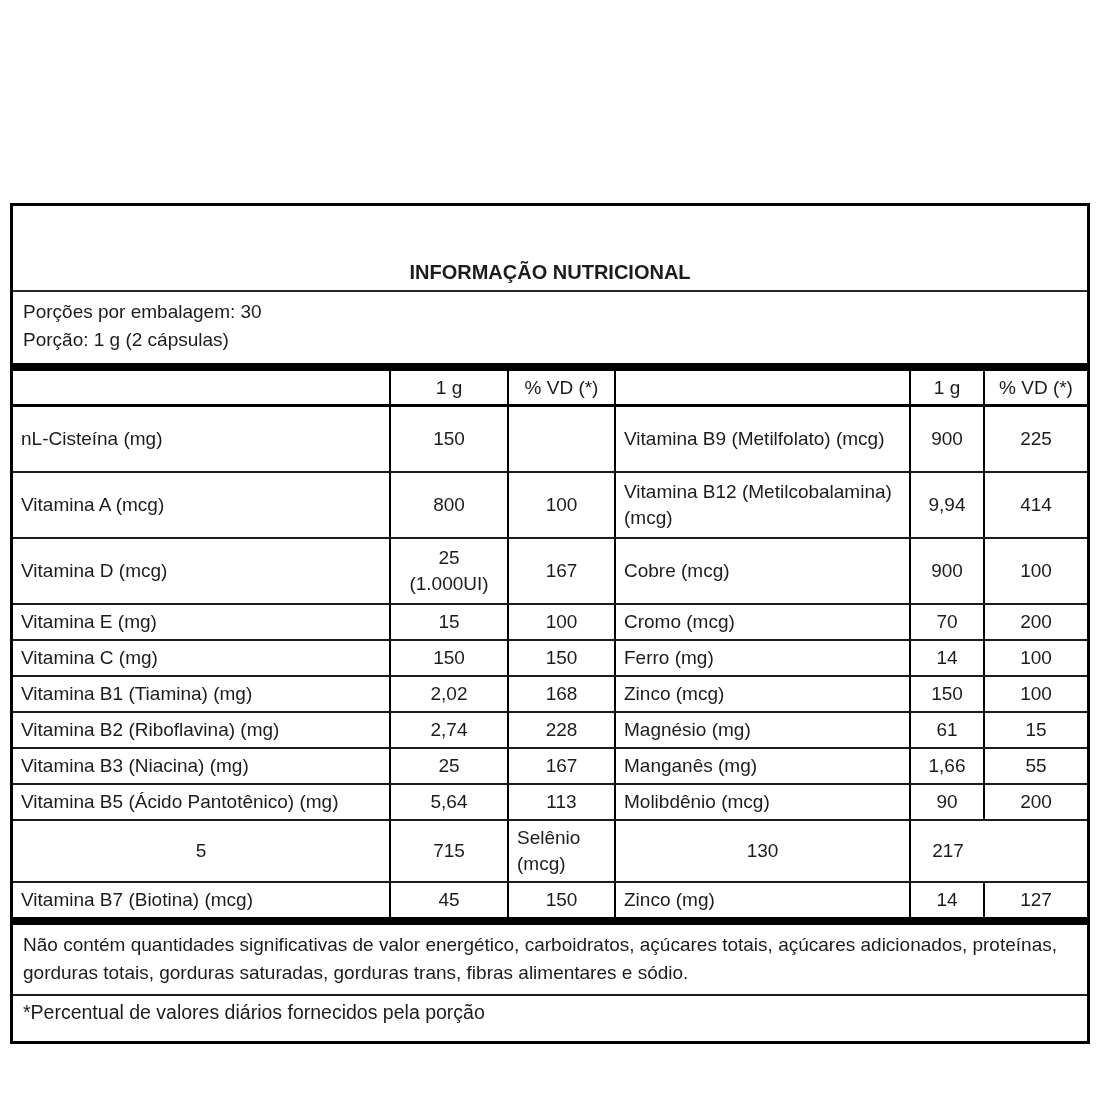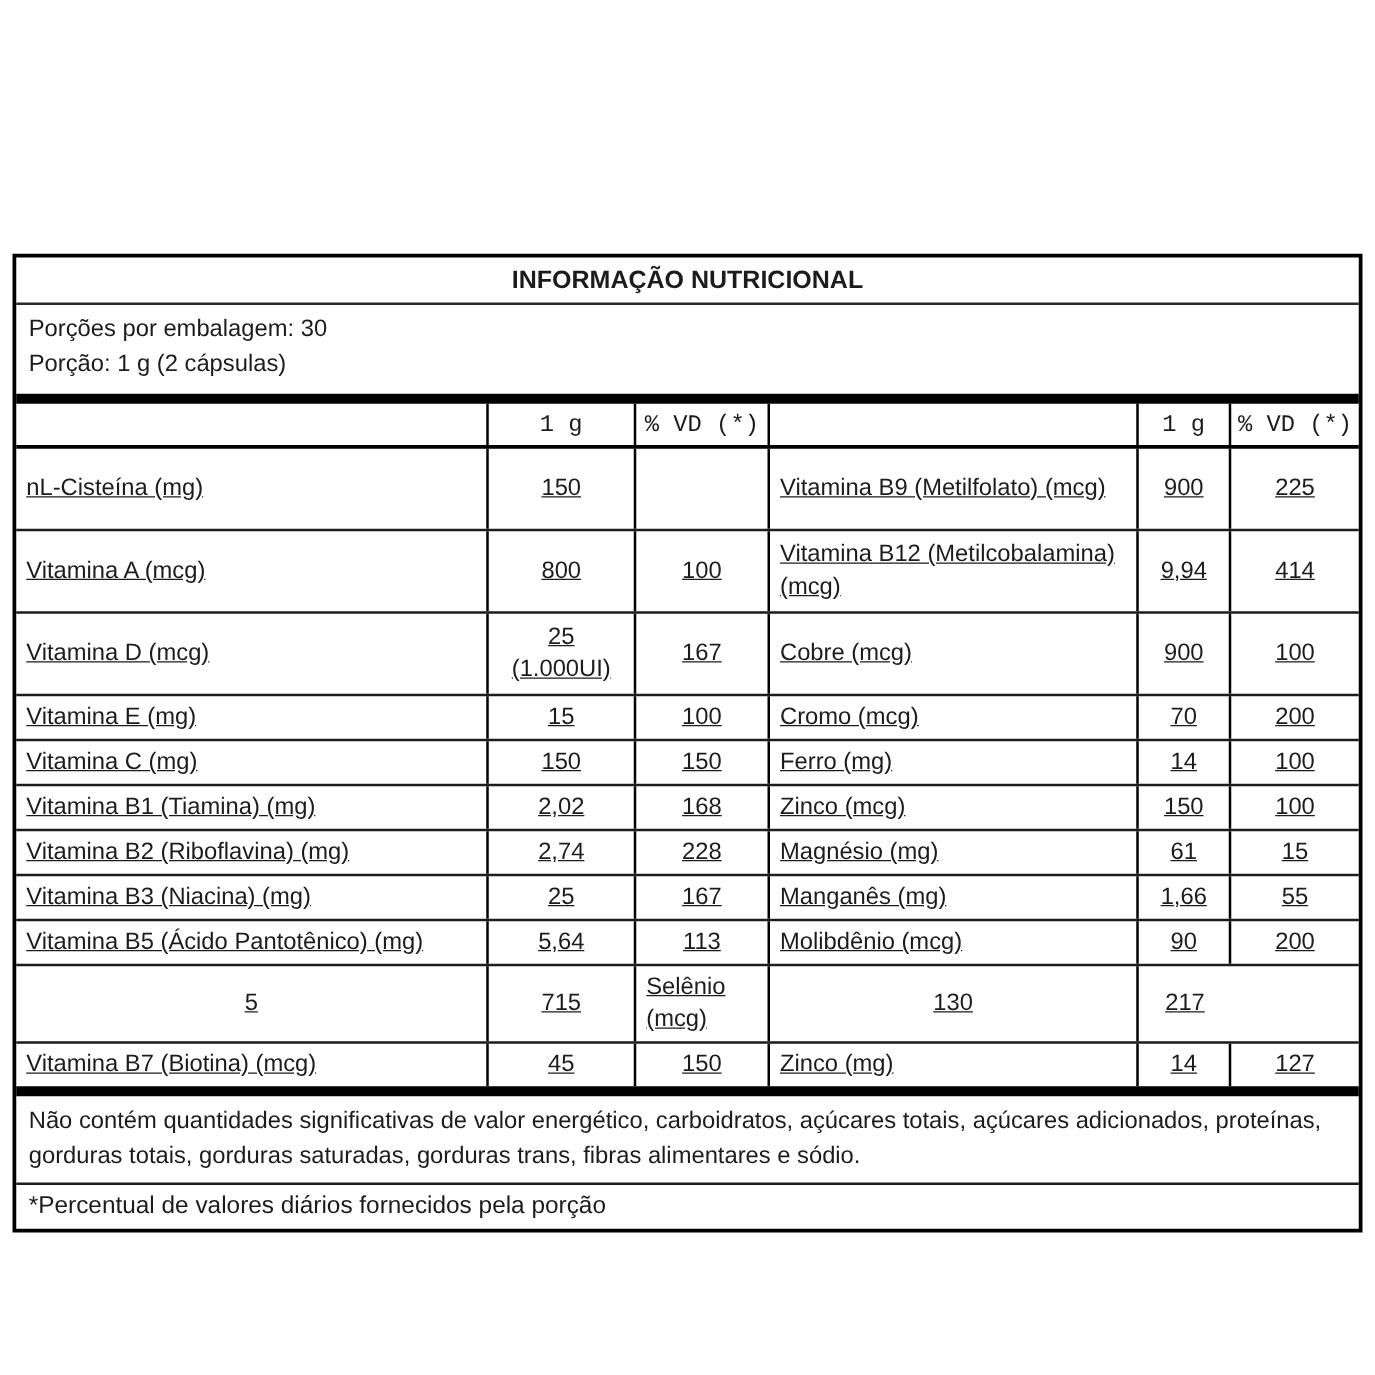--- a/index.html
+++ b/index.html
@@ -20,20 +20,21 @@
     box-sizing: border-box;
     border: 3px solid #000;
     background: #fff;
   }
   .title-row {
     border-bottom: 2px solid #2a2a2a;
     text-align: center;
     font-weight: bold;
     font-size: 20px;
     padding: 7px 0 6px 0;
+    margin-top: 48px;
   }
   .portion-block {
     font-size: 19px;
     padding: 6px 10px 9px 10px;
     line-height: 28px;
   }
   .thick-bar {
     height: 8px;
     background: #000;
   }
@@ -57,35 +58,34 @@
   }
   .cell.val {
     justify-content: center;
     text-align: center;
     white-space: pre-line;
     padding: 2px 2px;
   }
   .header-row {
     border-bottom: 3px solid #000;
     min-height: 33px;
-    font-family: Liberation Mono, monospace;
   }
   .header-row .cell { font-size: 19px; }
-  .row { border-bottom: 2px solid #1c1c1c; min-height: 33px; text-decoration: underline; }
+  .row { border-bottom: 2px solid #1c1c1c; min-height: 33px; }
   .row.tall { min-height: 64px; }
   .row.last { border-bottom: none; }
   .note {
     border-bottom: 2px solid #1c1c1c;
     font-size: 19px;
     line-height: 28px;
     padding: 6px 10px 7px 10px;
   }
   .footnote {
     font-size: 19.5px;
-    padding: 5px 10px 7px 10px;
+    padding: 5px 10px 17px 10px;
   }
 </style>
 </head>
 <body>
 
 <div class="nutri-table">
 
   <div class="title-row">INFORMAÇÃO NUTRICIONAL</div>
 
   <div class="portion-block">

